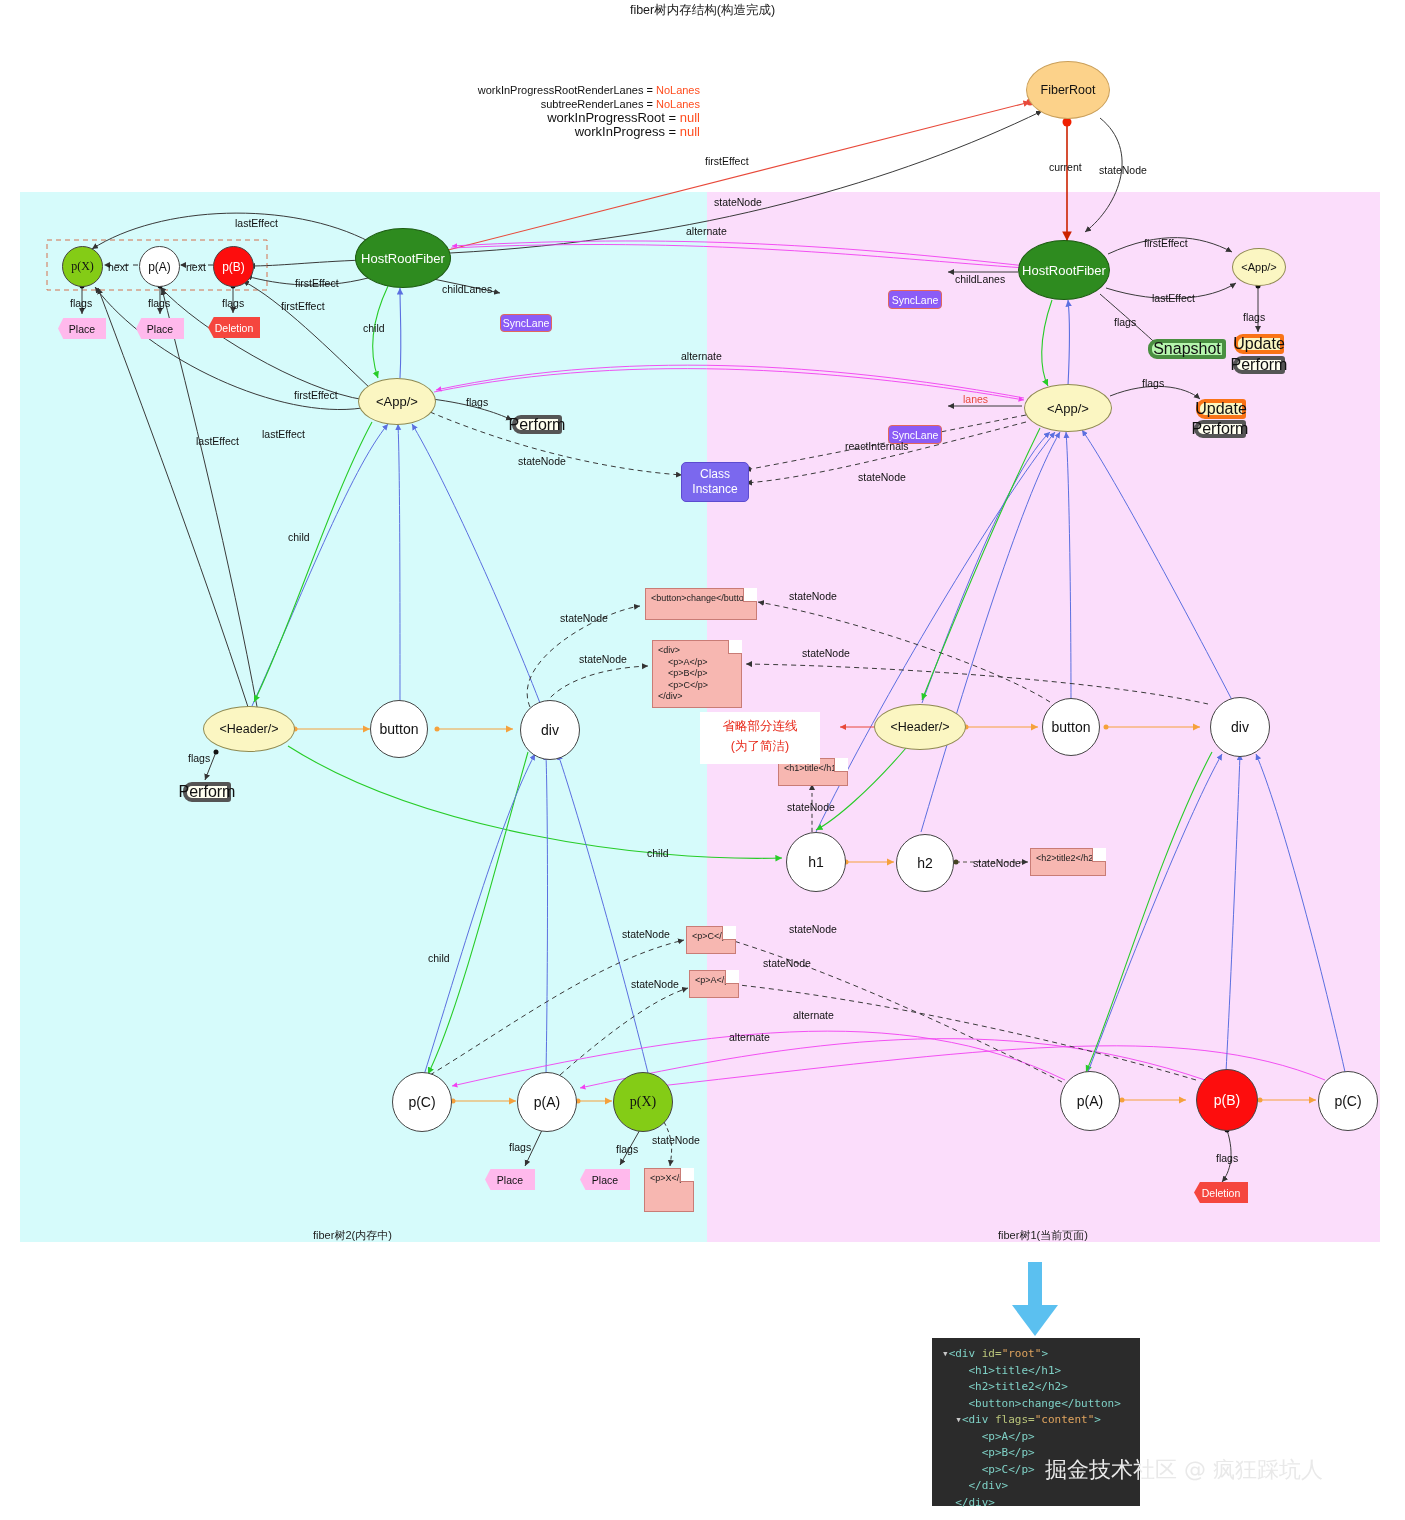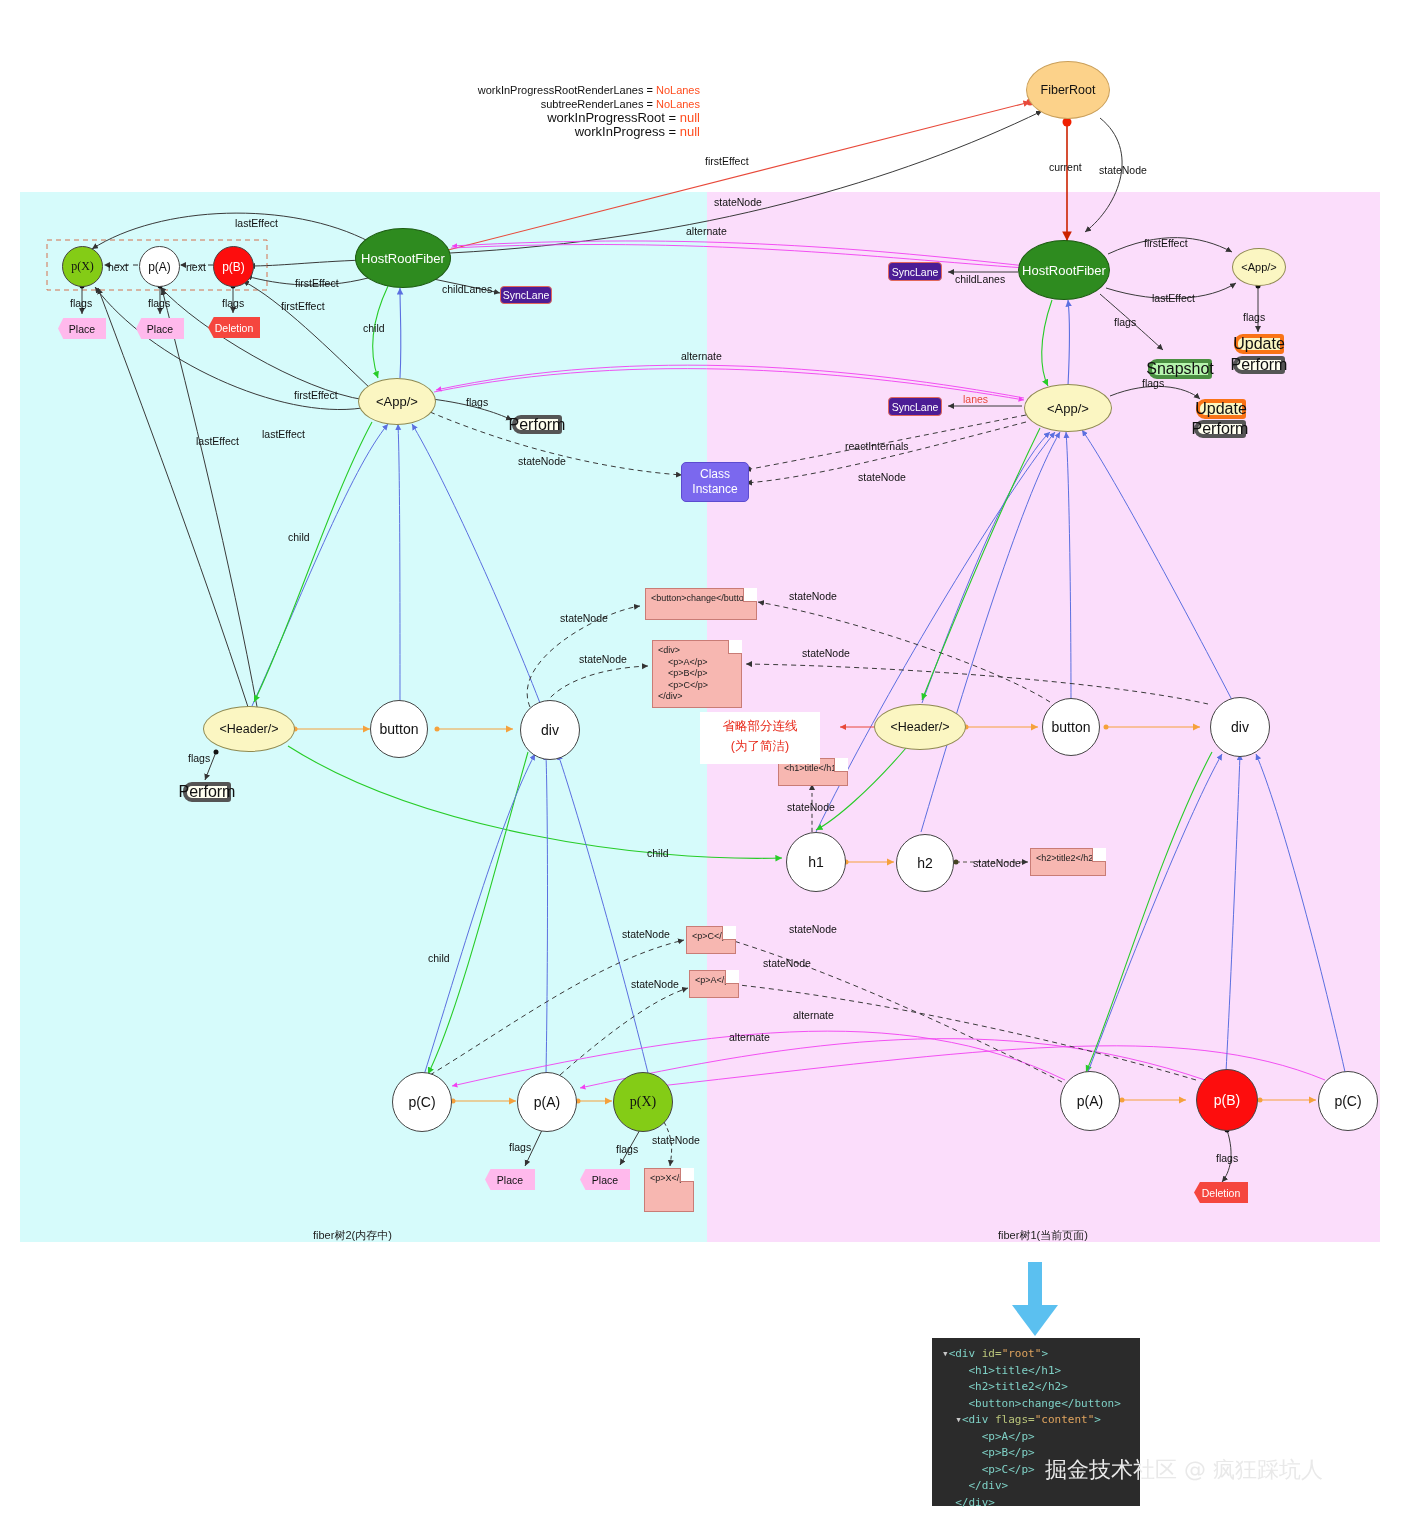--- a/index.html
+++ b/index.html
@@ -21,21 +21,21 @@
   .ellipse{border-radius:50%;border:1px solid #333;}
   .circ{border-radius:50%;border:1px solid #444;background:#fff;font-size:14px;color:#111;}
   .green-big{background:#2e8b1f;color:#fff;font-size:13px;border:1px solid #1d5c12;}
   .orange-el{background:#fcd28a;color:#111;font-size:12.5px;border:1px solid #caa05c;}
   .yellow-el{background:#fbf6c2;color:#111;font-size:13px;border:1px solid #8f8a52;}
   .greenfill{background:#84cc16;font-family:Liberation Serif, serif;}
   .redfill{background:#fd0d0d;color:#fff;}
   
   .chip{position:absolute;display:flex;align-items:center;justify-content:center;
         border-radius:4px;font-size:10.5px;box-sizing:border-box;}
-  .synclane{background:#4c1d95;color:#fff;border:1px solid #e4675a;}
+  .synclane{background:#8b5cf6;color:#fff;border:1px solid #e4675a;margin-top:28px;}
   
   .penn{position:absolute;display:flex;align-items:center;justify-content:center;
         font-size:10.5px;box-sizing:border-box;
         clip-path:polygon(11% 0,100% 0,100% 100%,11% 100%,0 50%);}
   .penn.place{background:#ffb9ec;color:#111;}
   .penn.del{background:#f5463e;color:#fff;}
   
   .tagbox{position:absolute;display:flex;align-items:center;justify-content:center;
           font-size:16px;box-sizing:border-box;border:4px solid #f97316;
           border-radius:9px 3px 3px 9px;}
@@ -281,20 +281,21 @@
 
     <path d="M1062,1082 C960,1030 830,970 724,938" fill="none" stroke="#3a3a3a" stroke-width="1" stroke-dasharray="5,4" marker-end="url(#ad)"></path>
     <path d="M1196,1080 C1060,1040 880,1000 730,984" fill="none" stroke="#3a3a3a" stroke-width="1" stroke-dasharray="5,4" marker-end="url(#ad)"></path>
 
     <g>
       <rect x="1028" y="1262" width="14" height="48" fill="#5bc0f0"></rect>
       <path d="M1012,1305 L1058,1305 L1035,1336 z" fill="#5bc0f0"></path>
     </g>
   </svg>
 
+  <div class="abs doc-title">fiber树内存结构(构造完成)</div>
 
   <div class="abs globals">
     <div class="row g1"><span>workInProgressRootRenderLanes = </span><span class="val">NoLanes</span></div>
     <div class="row g1"><span>subtreeRenderLanes = </span><span class="val">NoLanes</span></div>
     <div class="row g2"><span>workInProgressRoot = </span><span class="val">null</span></div>
     <div class="row g2"><span>workInProgress = </span><span class="val">null</span></div>
   </div>
 
   <div class="node ellipse orange-el" style="left:1026px;top:61px;width:84px;height:58px;">FiberRoot</div>
 
@@ -343,21 +344,21 @@
 
   <div class="penn place" style="left:58px;top:318px;width:48px;height:21px;">Place</div>
   <div class="penn place" style="left:136px;top:318px;width:48px;height:21px;">Place</div>
   <div class="penn del" style="left:208px;top:317px;width:52px;height:21px;">Deletion</div>
   <div class="penn place" style="left:485px;top:1169px;width:50px;height:21px;">Place</div>
   <div class="penn place" style="left:580px;top:1169px;width:50px;height:21px;">Place</div>
   <div class="penn del" style="left:1194px;top:1182px;width:54px;height:21px;">Deletion</div>
 
   <div class="tagbox tag-perform" style="left:512px;top:415px;width:50px;height:19px;">Perform</div>
   <div class="tagbox tag-perform" style="left:183px;top:782px;width:48px;height:20px;">Perform</div>
-  <div class="tagbox tag-snapshot" style="left:1148px;top:359px;width:64px;height:20px;">Snapshot</div>
+  <div class="tagbox tag-snapshot" style="left:1148px;top:339px;width:78px;height:20px;">Snapshot</div>
   <div class="tagbox tag-update" style="left:1234px;top:334px;width:50px;height:20px;">Update</div>
   <div class="tagbox tag-perform" style="left:1233px;top:356px;width:52px;height:18px;">Perform</div>
   <div class="tagbox tag-update" style="left:1196px;top:399px;width:50px;height:20px;">Update</div>
   <div class="tagbox tag-perform" style="left:1194px;top:420px;width:52px;height:18px;">Perform</div>
 
   <div class="note" style="left:645px;top:588px;width:112px;height:32px;">&lt;button&gt;change&lt;/button&gt;</div>
   <div class="note" style="left:652px;top:640px;width:90px;height:68px;">&lt;div&gt;
     &lt;p&gt;A&lt;/p&gt;
     &lt;p&gt;B&lt;/p&gt;
     &lt;p&gt;C&lt;/p&gt;

